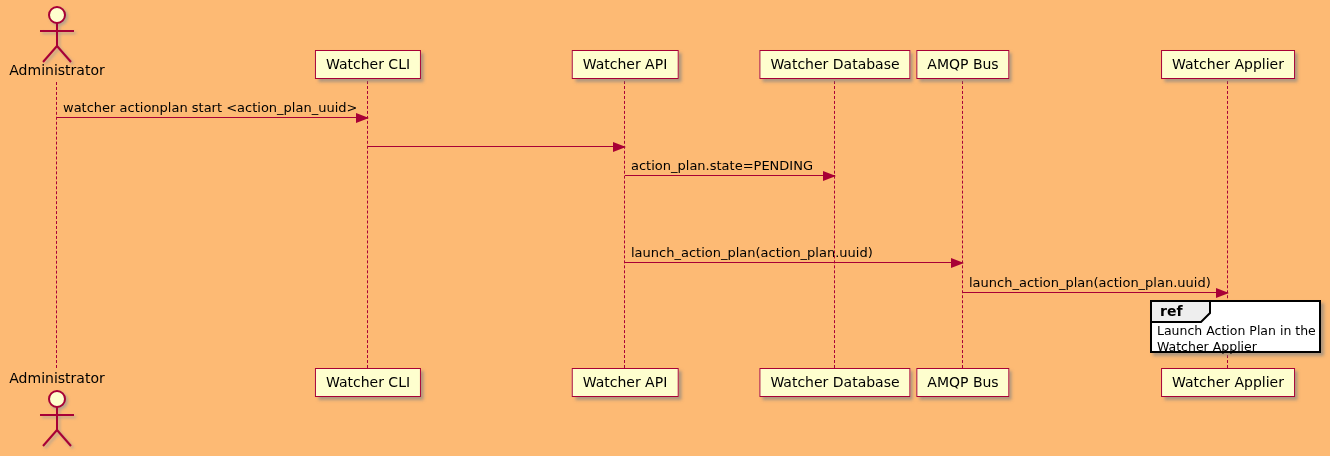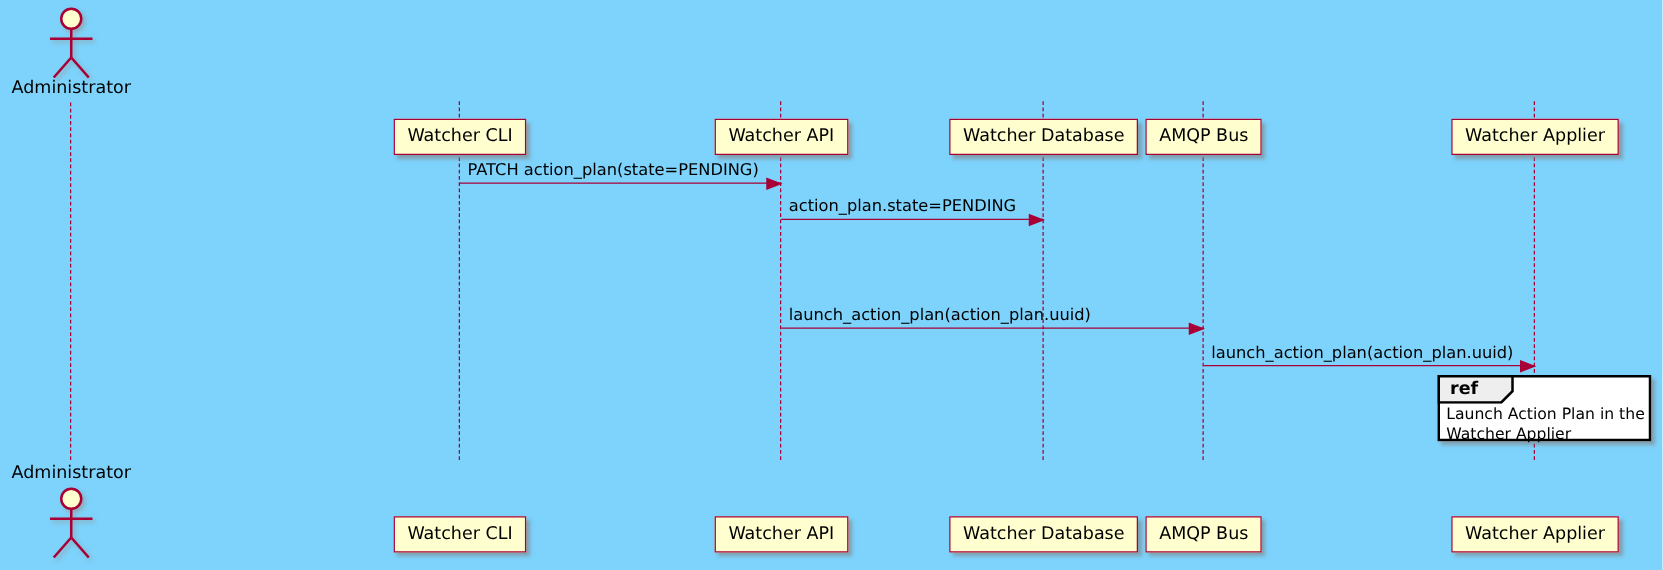--- a/index.html
+++ b/index.html
@@ -1,19 +1,19 @@
 <!DOCTYPE html>
 <html><head>
 <meta charset="utf-8">
 <style>
   html,body{margin:0;padding:0;background:#ffffff;}
   #canvas{
     position:relative;
     width:1330px;height:456px;
-    background:#7dd3fc;
+    background:#fdba74;
     font-family:"DejaVu Sans", sans-serif;
     color:#000000;
     overflow:hidden;
   }
   
   .lifeline{
     position:absolute;
     width:0;
     top:81px;height:287px;
     border-left:1.5px dashed #A80036;
@@ -23,21 +23,20 @@
   .participant{
     position:absolute;
     transform:translateX(-50%);
     background:#FEFECE;
     border:1.5px solid #A80036;
     box-shadow:3px 3px 3px rgba(130,130,130,0.65);
     padding:5px 10px 6px 10px;
     font-size:14px;
     white-space:nowrap;
     z-index:4;
-    margin-top:45px;
   }
   
   .actor-figure{position:absolute;z-index:2;filter:drop-shadow(2.5px 2.5px 1.5px rgba(150,150,150,0.7));}
   .actor-label{
     position:absolute;
     transform:translateX(-50%);
     font-size:14px;
     white-space:nowrap;
     z-index:2;
   }
@@ -109,22 +108,25 @@
     <line x1="25" y1="42" x2="39" y2="58" stroke="#A80036" stroke-width="2"></line>
   </svg>
   <div class="actor-label" style="left:57px;top:62px">Administrator</div>
 
   <div class="participant" style="left:368px;top:50px"><span>Watcher CLI</span></div>
   <div class="participant" style="left:625px;top:50px"><span>Watcher API</span></div>
   <div class="participant" style="left:835px;top:50px"><span>Watcher Database</span></div>
   <div class="participant" style="left:963px;top:50px"><span>AMQP Bus</span></div>
   <div class="participant" style="left:1228px;top:50px"><span>Watcher Applier</span></div>
 
+  <div class="msg solid ltr" style="left:57px;top:99px;width:311px">
+    <span class="msg-label">watcher actionplan start &lt;action_plan_uuid&gt;</span>
+    <span class="arrowhead"></span>
+  </div>
   <div class="msg solid ltr" style="left:368px;top:128px;width:257px">
-    <span class="msg-label">PATCH action_plan(state=PENDING)</span>
     <span class="arrowhead"></span>
   </div>
   <div class="msg solid ltr" style="left:625px;top:157px;width:210px">
     <span class="msg-label">action_plan.state=PENDING</span>
     <span class="arrowhead"></span>
   </div>
   <div class="msg solid ltr" style="left:625px;top:244px;width:338px">
     <span class="msg-label">launch_action_plan(action_plan.uuid)</span>
     <span class="arrowhead"></span>
   </div>

